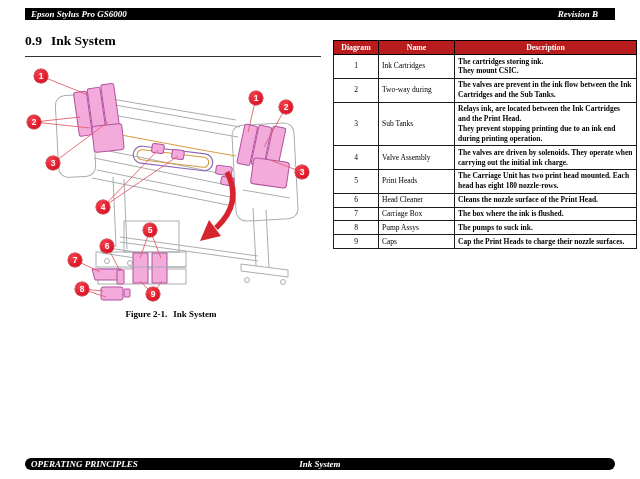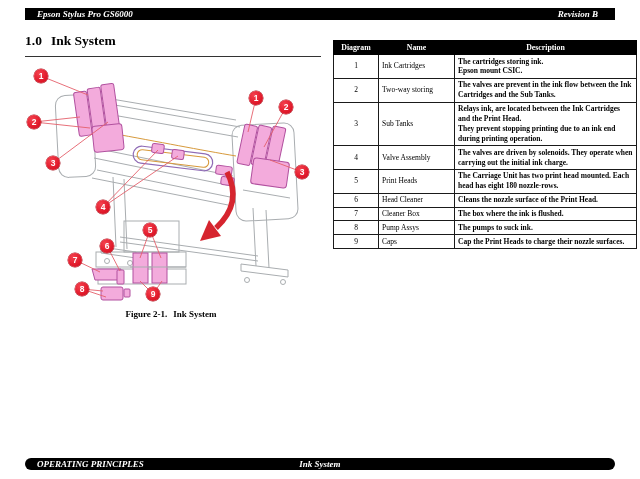--- a/index.html
+++ b/index.html
@@ -7,21 +7,21 @@
     width:640px;height:479px;position:relative;background:#ffffff;
     font-family:"Liberation Serif", serif;overflow:hidden;
   }
   
   .bar{
     position:absolute;left:25px;width:590px;height:12px;background:#000;
     color:#fff;display:grid;grid-template-columns:1fr auto 1fr;align-items:center;
     font-size:9px;font-weight:bold;font-style:italic;line-height:12px;
     padding:0;box-sizing:border-box;
   }
-  .bar .l{text-align:left;padding-left:12px;}
+  .bar .l{text-align:left;padding-left:6px;}
   .bar .c{text-align:center;}
   .bar .r{text-align:right;padding-right:17px;}
   #header-bar{top:8px;}
   #footer-bar{top:458px;border-radius:6px;}
   
   #section-heading{
     position:absolute;left:25px;top:33px;width:296px;
     font-size:13.5px;font-weight:bold;color:#000;
     border-bottom:1.2px solid #333;padding-bottom:7px;
   }
@@ -40,21 +40,21 @@
     font-size:9px;font-weight:bold;color:#000;
   }
   #figure-caption .cap-label{margin-right:6px;text-align:center;}
   
   #parts-table{
     position:absolute;left:333px;top:40px;width:304px;
     border-collapse:collapse;font-size:7.5px;color:#000;
     table-layout:fixed;
   }
   #parts-table th{
-    background:#000000;color:#fff;font-weight:bold;font-size:7.8px;
+    background:#b91c1c;color:#fff;font-weight:bold;font-size:7.8px;
     border:1px solid #000;padding:2px 2px;text-align:center;height:9px;
   }
   #parts-table td{
     border:1px solid #1a1a1a;padding:1.5px 3px;vertical-align:middle;
     line-height:1.32;
   }
   #parts-table col.c-diag{width:45px;}
   #parts-table col.c-name{width:76px;}
   #parts-table td.diag{text-align:center;}
   #parts-table td.desc div{margin:0;font-weight:bold;}
@@ -62,21 +62,21 @@
 </head>
 <body>
 
 <div class="bar" id="header-bar">
   <span class="l">Epson Stylus Pro GS6000</span>
   <span class="c"></span>
   <span class="r">Revision B</span>
 </div>
 
 <div id="section-heading">
-  <span class="num">1.0</span><span>Ink System</span>
+  <span class="num">0.9</span><span>Ink System</span>
 </div>
 
 <svg id="diagram-svg" width="640" height="479" viewBox="0 0 640 479">
 
   <g stroke="#a9adb0" fill="none" stroke-width="1">
 
     <rect x="57" y="95" width="37" height="82" rx="10" transform="rotate(-3 75 136)"></rect>
 
     <path d="M76,93 L236,120"></path>
     <path d="M92,101 L240,127"></path>
@@ -209,26 +209,26 @@
       <th>Name</th>
       <th>Description</th>
     </tr>
   </thead>
   <tbody id="table-body">
       <tr>
         <td class="diag">1</td>
         <td>Ink Cartridges</td>
         <td class="desc">
           <div>The cartridges storing ink.</div>
-          <div>Epson mount CSIC.</div>
+          <div>They mount CSIC.</div>
         </td>
       </tr>
       <tr>
         <td class="diag">2</td>
-        <td>Two-way storing</td>
+        <td>Two-way during</td>
         <td class="desc">
           <div>The valves are prevent in the ink flow between the Ink Cartridges and the Sub Tanks.</div>
         </td>
       </tr>
       <tr>
         <td class="diag">3</td>
         <td>Sub Tanks</td>
         <td class="desc">
           <div>Relays ink, are located between the Ink Cartridges and the Print Head.</div>
           <div>They prevent stopping printing due to an ink end during printing operation.</div>
@@ -250,21 +250,21 @@
       </tr>
       <tr>
         <td class="diag">6</td>
         <td>Head Cleaner</td>
         <td class="desc">
           <div>Cleans the nozzle surface of the Print Head.</div>
         </td>
       </tr>
       <tr>
         <td class="diag">7</td>
-        <td>Cleaner Box</td>
+        <td>Carriage Box</td>
         <td class="desc">
           <div>The box where the ink is flushed.</div>
         </td>
       </tr>
       <tr>
         <td class="diag">8</td>
         <td>Pump Assys</td>
         <td class="desc">
           <div>The pumps to suck ink.</div>
         </td>

